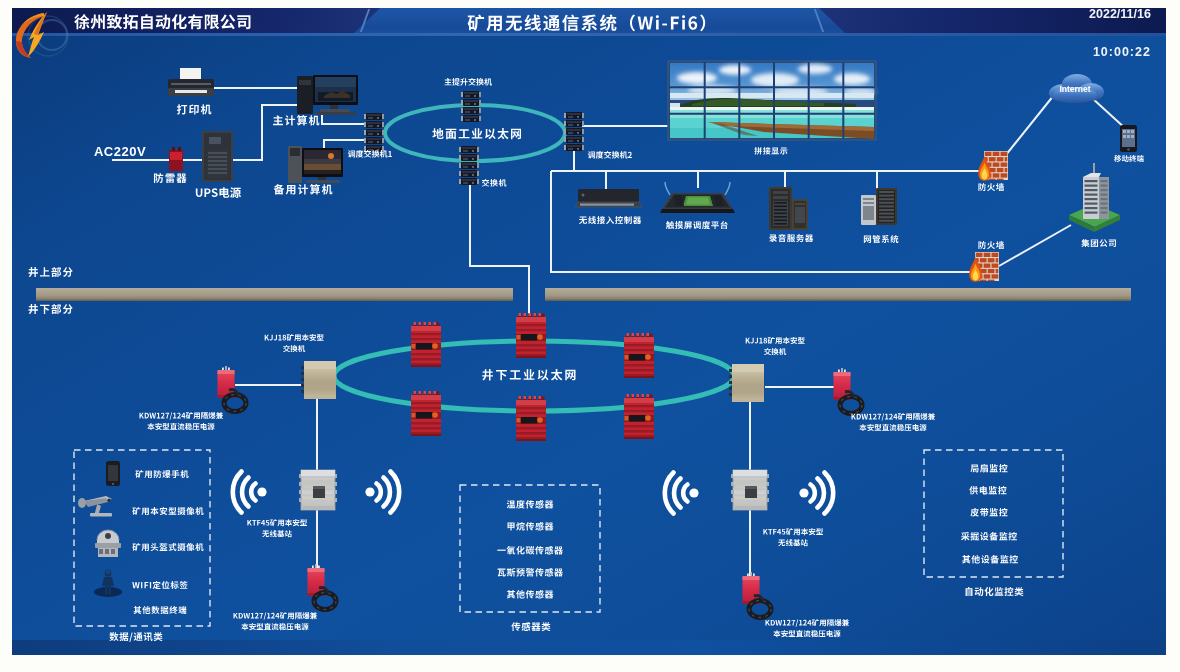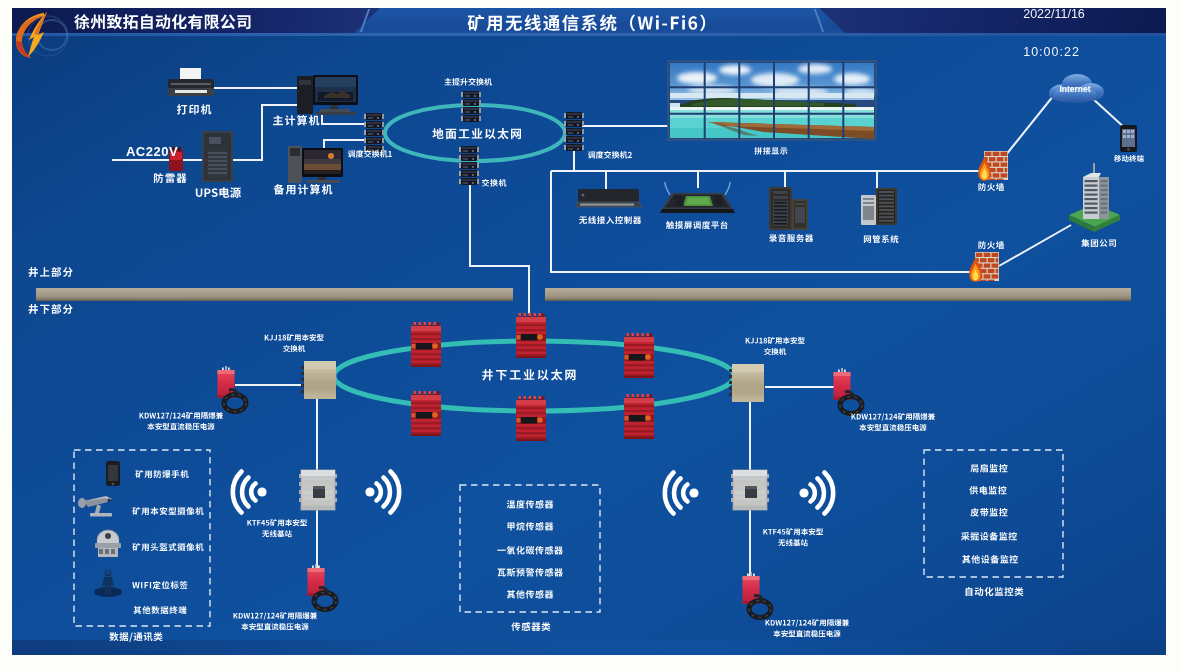--- a/index.html
+++ b/index.html
@@ -11,25 +11,25 @@
        background:linear-gradient(180deg,#1c55a5 0%,#1b50a0 45%,#174a97 75%,#1a4f9e 100%);}
   #hdrL{position:absolute;left:0;top:0;width:368px;height:25px;
         background:linear-gradient(115deg,#0e1c55 0%,#14246178 60%, #1b2f70 100%);
         background:linear-gradient(100deg,#0d1a50 0%,#15266a 70%,#1d3378 100%);
         clip-path:polygon(0 0,100% 0,93% 100%,0 100%);}
   #hdrR{position:absolute;left:800px;top:0;right:0;height:25px;
         background:linear-gradient(100deg,#1d3378 0%,#15266a 40%,#0d1a50 100%);
         clip-path:polygon(7px 0,100% 0,100% 100%,33px 100%);}
   .hdiag{position:absolute;top:1px;width:2px;height:23px;background:#4f7fc0;}
   #hdr .edge{position:absolute;left:0;right:0;top:25px;height:3px;background:linear-gradient(90deg,#2258a2,#3268b2 40%,#24529a);}
-  #dt{position:absolute;left:1042px;top:1px;transform:translateX(-50%);text-align:left;color:#f0f4fa;
-      font-size:12.5px;font-weight:normal;line-height:11px;}
+  #dt{position:absolute;left:1108px;top:1px;transform:translateX(-50%);text-align:right;color:#f0f4fa;
+      font-size:12.5px;font-weight:bold;line-height:11px;}
   #ftr{position:absolute;left:0;bottom:0;width:100%;height:15px;
        background:linear-gradient(90deg,#0e3c7e 0%,#114e9a 35%,#0f509f 60%,#0d4085 100%);}
-  .lbl{position:absolute;color:#ffffff;font-weight:bold;white-space:nowrap;margin-left:32px;}
+  .lbl{position:absolute;color:#ffffff;font-weight:bold;white-space:nowrap;}
   .c{transform:translateX(-50%);text-align:center;}
   svg{position:absolute;left:0;top:0;}
 </style>
 </head>
 <body>
 <div id="stage">
   <div id="app">
     <div id="hdr">
       <div id="hdrL"></div>
       <div id="hdrR"></div>

